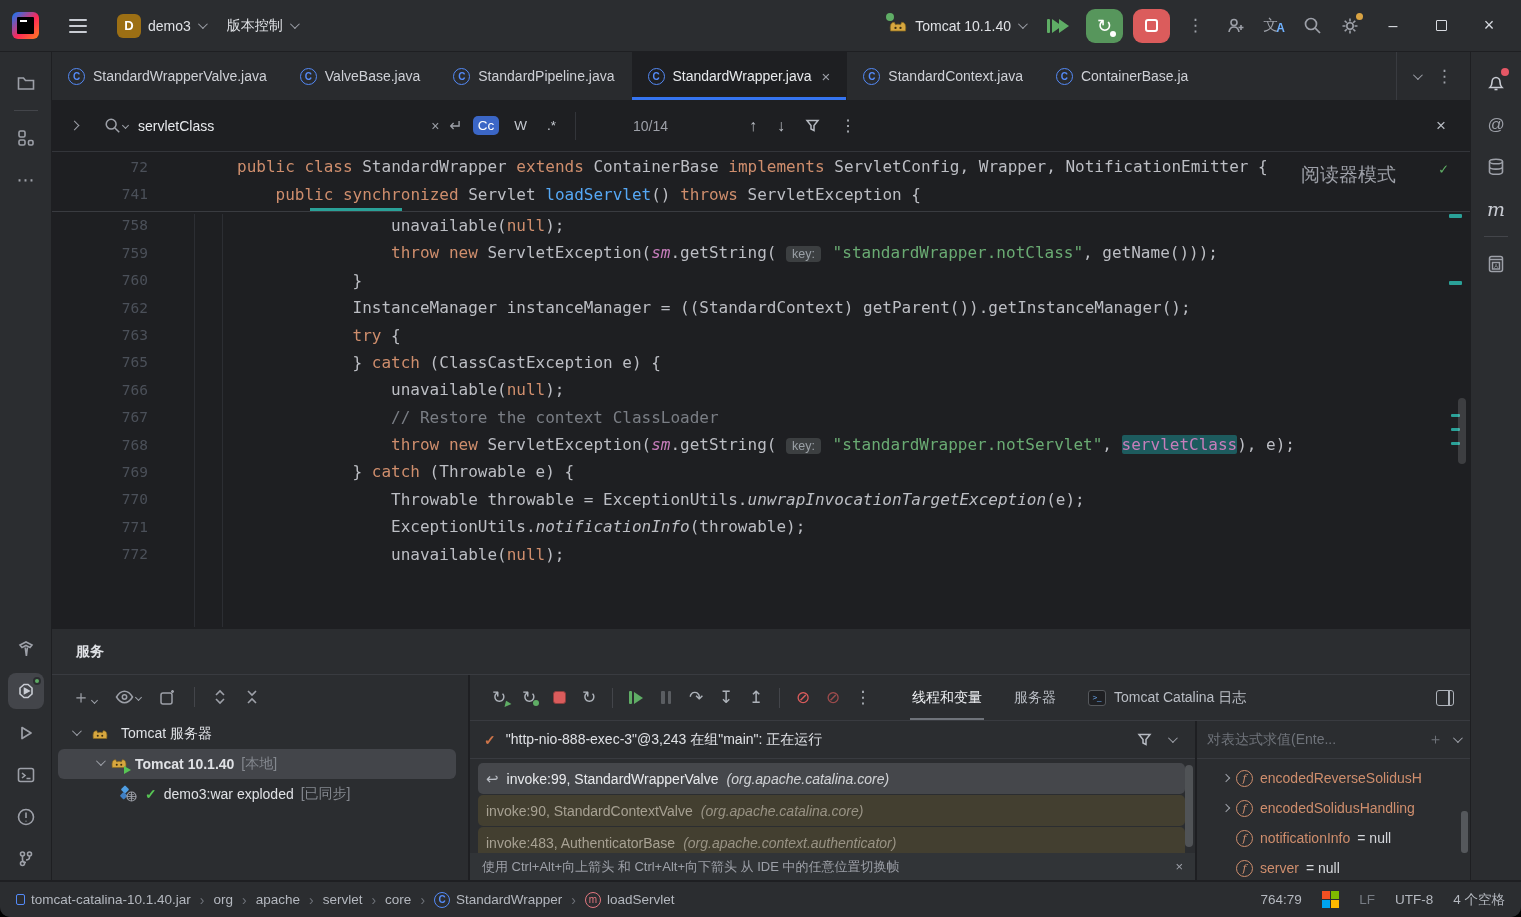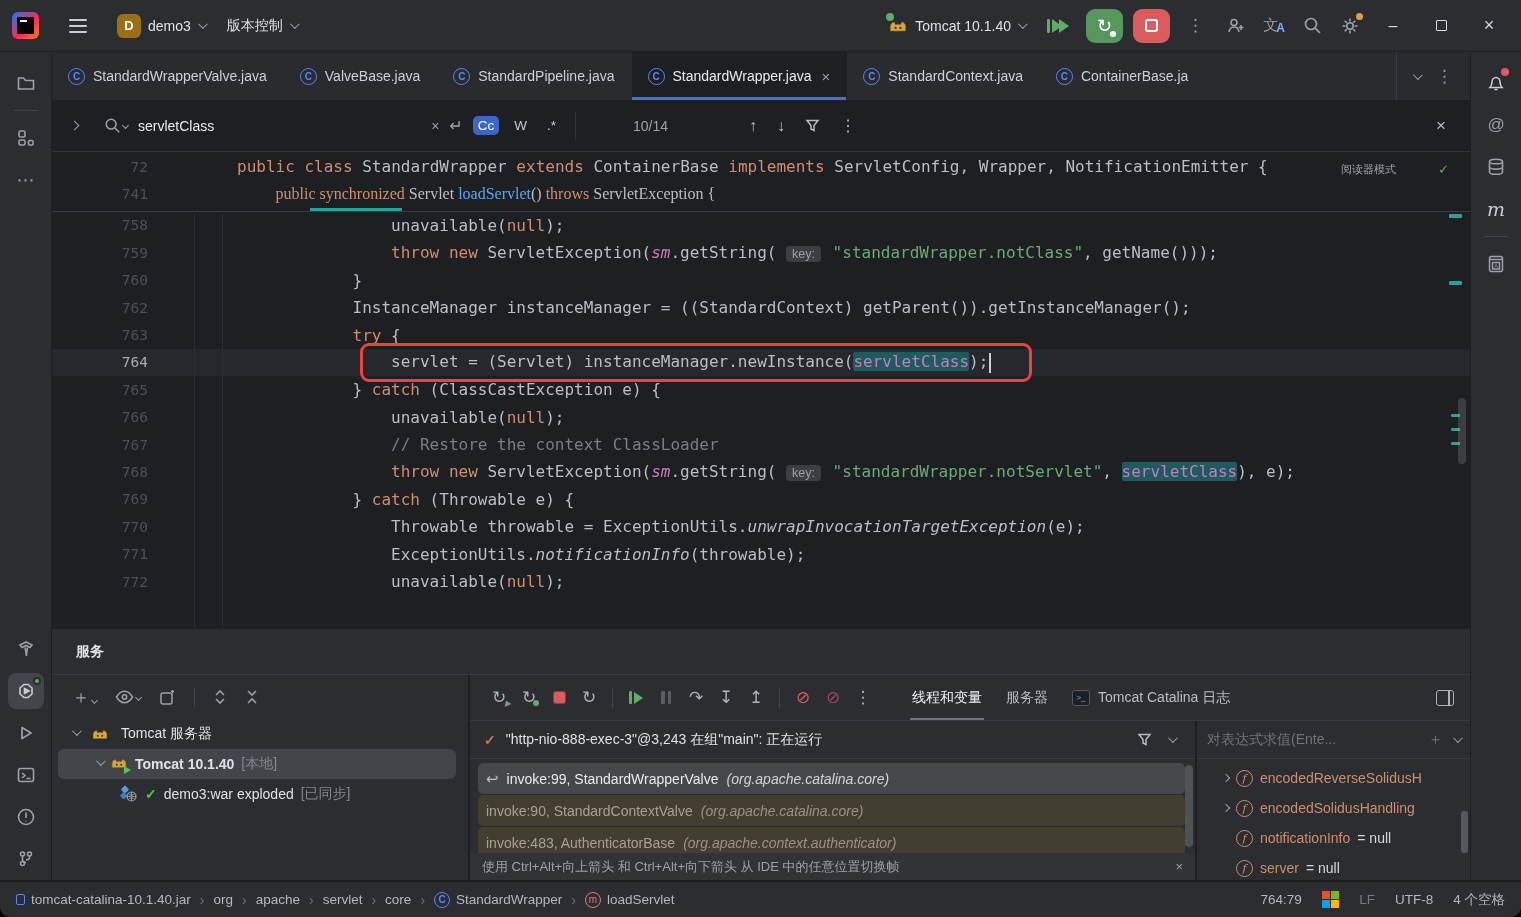--- a/index.html
+++ b/index.html
@@ -75,21 +75,21 @@
   .sticky-teal{position:absolute;left:258px;bottom:0;width:92px;height:3px;background:#2aa198}
   .cur-row{background:#26282e}
   .cur-row .lnum{color:#a9abb2}
   .tok-k{color:#cf8e6d}.tok-s{color:#6aab73}.tok-c{color:#7a7e85}
   .tok-f{color:#c77dbb;font-style:italic}.tok-m{color:#56a8f5}.tok-i{font-style:italic}
   .tok-h{background:#1d5b5e;color:#c77dbb;border-radius:2px}
   .tok-chip{background:#3c3f41;color:#9aa0a6;border-radius:4px;padding:1px 6px;font-size:12.5px;font-family:"Liberation Sans",sans-serif;margin-right:2px}
   .caret{display:inline-block;width:2px;height:20px;background:#ced0d6;vertical-align:middle;margin-left:1px}
   .redbox{position:absolute;left:308px;top:-6px;width:672px;height:39px;border:3.5px solid #f0413d;border-radius:9px;pointer-events:none}
   .guide{position:absolute;top:62px;bottom:0;width:1px;background:#2c2e33}
-  .reader-label{position:absolute;right:74px;top:10px;color:#9da0a8;font-family:Liberation Sans, sans-serif;font-size:11px}
+  .reader-label{position:absolute;right:74px;top:10px;color:#9da0a8;font-family:Liberation Sans, sans-serif;font-size:19px}
   .insp-ok{position:absolute;right:22px;top:8px;color:#5fad65;font-size:15px}
   .smark{position:absolute;background:#2aa198;border-radius:1px}
   .sthumb{position:absolute;right:4px;top:246px;width:8px;height:66px;background:rgba(255,255,255,.14);border-radius:4px}
   
   .bottom{height:253px;background:#2b2d30;border-top:2px solid #1e1f22;display:flex;flex-direction:column;flex:none}
   .bp-header{height:46px;display:flex;align-items:center;border-bottom:1px solid #393b40;flex:none}
   .bp-title{padding-left:24px;font-weight:bold;color:#dfe1e5}
   .bp-content{flex:1;display:flex;min-height:0}
   .services{width:418px;flex:none;display:flex;flex-direction:column;border-right:2px solid #1e1f22}
   .svc-toolbar{height:44px;display:flex;align-items:center;gap:18px;padding-left:20px;color:#9da0a8;flex:none}
@@ -102,21 +102,21 @@
   .debug{flex:1;display:flex;flex-direction:column;min-width:0}
   .dbg-toolbar{height:46px;display:flex;align-items:center;border-bottom:1px solid #393b40;flex:none;padding-left:14px}
   .dic{width:30px;height:28px;display:flex;align-items:center;justify-content:center;color:#aeb3ba;font-size:17px;position:relative;flex:none}
   .dic .ov{position:absolute;font-size:8px;right:3px;bottom:4px}
   .dic .bugdot{position:absolute;right:5px;bottom:6px;width:6px;height:6px;border-radius:50%;background:#5fad65}
   .stop-sq{width:13px;height:13px;background:#db5c5c;border-radius:3px;border:1px solid #8f3e3e}
   .rsm i{width:3px;height:13px;background:#5fad65;border-radius:1px;margin-right:2px}
   .rsm s{width:0;height:0;border-left:9px solid #5fad65;border-top:6.5px solid transparent;border-bottom:6.5px solid transparent}
   .pau i{width:3.5px;height:13px;background:#5a5d61;border-radius:1px;margin:0 1.5px}
   .dred{color:#db5c5c}
-  .dbg-tabs{display:flex;align-items:flex-start;gap:0;margin-left:22px;height:100%}
+  .dbg-tabs{display:flex;align-items:flex-start;gap:8px;margin-left:22px;height:100%}
   .dbg-tab{padding:0 12px;height:100%;display:flex;align-items:center;gap:8px;color:#b9bdc4;position:relative;white-space:nowrap}
   .dbg-tab.active{color:#eceef1}
   .dbg-tab.active::after{content:"";position:absolute;left:10px;right:10px;bottom:0;height:2.5px;background:#6f737a}
   .console-ic{width:18px;height:16px;background:#1e1f22;border:1px solid #55585c;border-radius:3px;color:#6fb1ff;font-size:8px;display:flex;align-items:center;justify-content:center}
   .layout-ic{margin-left:auto;margin-right:16px;width:18px;height:16px;border:1.6px solid #aeb3ba;border-radius:3px;position:relative}
   .layout-ic::after{content:"";position:absolute;right:3px;top:0;bottom:0;width:1.6px;background:#aeb3ba}
   .dbg-body{flex:1;display:flex;min-height:0}
   .frames-col{flex:1;display:flex;flex-direction:column;min-width:0;position:relative}
   .thread-row{height:38px;display:flex;align-items:center;gap:10px;padding:0 14px;border-bottom:1px solid #393b40;flex:none}
   .thread-check{color:#cc7449;font-weight:bold}
@@ -362,21 +362,21 @@
 
       <div class="editor">
         <div class="sticky-block" id="sticky">
           <span class="sticky-teal"></span>
         <div class="line">
               <span class="lnum">72</span>
               <span class="lcode" style="padding-left: 85px;"><span class="tok-k">public class</span><span> StandardWrapper </span><span class="tok-k">extends</span><span> ContainerBase </span><span class="tok-k">implements</span><span> ServletConfig, Wrapper, NotificationEmitter {</span></span>
             </div>
             <div class="line">
               <span class="lnum">741</span>
-              <span class="lcode" style="padding-left: 123.52px; font-family: Liberation Serif, serif;"><span class="tok-k">public synchronized</span><span> Servlet </span><span class="tok-m">loadServlet</span><span>() </span><span class="tok-k">throws</span><span> ServletException {</span></span>
+              <span class="lcode" style="padding-left: 123.52px;"><span class="tok-k">public synchronized</span><span> Servlet </span><span class="tok-m">loadServlet</span><span>() </span><span class="tok-k">throws</span><span> ServletException {</span></span>
             </div>
           </div>
         <div id="codelines">
             <div class="line">
               <span class="lnum">758</span>
               <span class="lcode" style="padding-left: 239.08px;"><span>unavailable(</span><span class="tok-k">null</span><span>);</span></span>
             </div>
             <div class="line">
               <span class="lnum">759</span>
               <span class="lcode" style="padding-left: 239.08px;"><span class="tok-k">throw new</span><span> ServletException(</span><span class="tok-f">sm</span><span>.getString( </span><span class="tok-chip">key:</span><span> </span><span class="tok-s">"standardWrapper.notClass"</span><span>, getName()));</span></span>
@@ -385,25 +385,20 @@
               <span class="lnum">760</span>
               <span class="lcode" style="padding-left: 200.56px;"><span>}</span></span>
             </div>
             <div class="line">
               <span class="lnum">762</span>
               <span class="lcode" style="padding-left: 200.56px;"><span>InstanceManager instanceManager = ((StandardContext) getParent()).getInstanceManager();</span></span>
             </div>
             <div class="line">
               <span class="lnum">763</span>
               <span class="lcode" style="padding-left: 200.56px;"><span class="tok-k">try</span><span> {</span></span>
-            </div>
-            <div class="line cur-row">
-              <span class="lnum">764</span>
-              <span class="lcode" style="padding-left: 239.08px;"><span>servlet = (Servlet) instanceManager.newInstance(</span><span class="tok-h">servletClass</span><span>);</span><span class="caret"></span></span>
-              <div class="redbox"></div>
             </div>
             <div class="line">
               <span class="lnum">765</span>
               <span class="lcode" style="padding-left: 200.56px;"><span>} </span><span class="tok-k">catch</span><span> (ClassCastException e) {</span></span>
             </div>
             <div class="line">
               <span class="lnum">766</span>
               <span class="lcode" style="padding-left: 239.08px;"><span>unavailable(</span><span class="tok-k">null</span><span>);</span></span>
             </div>
             <div class="line">

